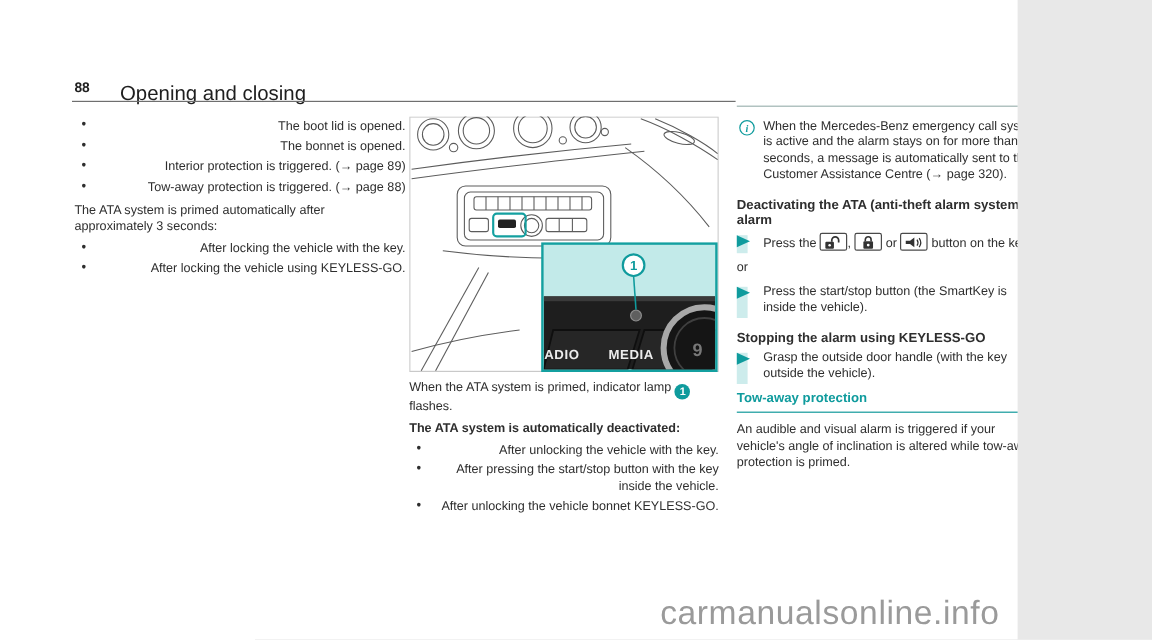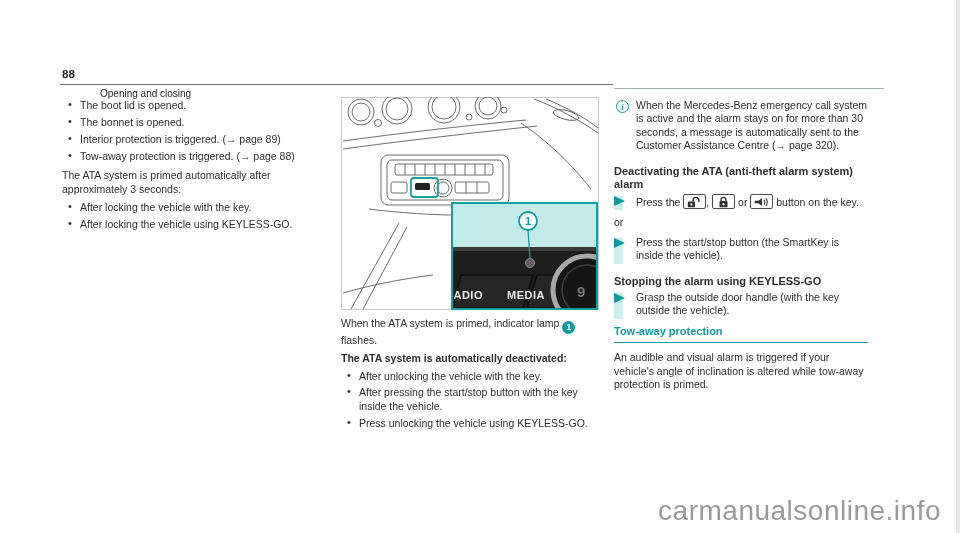--- a/index.html
+++ b/index.html
@@ -1,29 +1,29 @@
 <!DOCTYPE html>
 <html><head>
 <meta charset="utf-8">
 <style>
   html,body{margin:0;padding:0;background:#e8e8e8;}
   #page{
-    position:relative;width:956px;height:533px;background:#ffffff;overflow:hidden;
+    position:relative;width:848px;height:533px;background:#ffffff;overflow:hidden;
     font-family:"Liberation Sans",sans-serif;color:#2e2e2e;
   }
   
   .hdr-num{position:absolute;left:62px;top:68px;font-size:11.5px;font-weight:bold;color:#1e1e1e;}
-  .hdr-title{position:absolute;left:100px;top:68px;font-size:10px;color:#1e1e1e;margin-top:20px;}
+  .hdr-title{position:absolute;left:100px;top:68px;font-size:17px;color:#1e1e1e;}
   .header-rule{position:absolute;left:60px;top:84px;width:553px;height:1px;background:#6f6f6f;}
   .rightcol-rule{position:absolute;left:614px;top:88px;width:270px;height:1px;background:#9fb3b1;}
 
   
   .col{position:absolute;font-size:10.5px;line-height:13.4px;}
   p{margin:0;}
-  ul{margin:0;padding:0 0 0 18px;list-style:none;}
+  ul{margin:0;padding:0 0 0 18px;list-style:none;text-align:right;}
   li{position:relative;margin:0 0 3.5px 0;}
   li::before{content:"\2022";position:absolute;left:-12px;top:-1px;font-size:11px;}
 
   
   #left-col{left:62px;top:99px;width:276px;}
   #left-col .para{margin:6px 0 5px 0;}
   #caption-col{left:341px;top:317px;width:258px;}
   #caption-col .para{margin:5px 0 4px 0;font-weight:bold;}
   #right-col{left:614px;top:99px;width:254px;}
 
@@ -163,21 +163,21 @@
   <div id="caption-col" class="col">
     <p>
       <span>When the ATA system is primed, indicator lamp</span>
       <span class="num-badge">1</span>
       <span>flashes.</span>
     </p>
     <p class="para">The ATA system is automatically deactivated:</p>
     <ul>
       <li>After unlocking the vehicle with the key.</li>
       <li>After pressing the start/stop button with the key inside the vehicle.</li>
-      <li>Press unlocking the vehicle using KEYLESS-GO.</li>
+      <li>After unlocking the vehicle bonnet KEYLESS-GO.</li>
     </ul>
   </div>
 
   <div id="right-col" class="col">
 
     <div class="note">
       <span class="info-icon">i</span>
       <p>When the Mercedes-Benz emergency call system is active and the alarm stays on for more than 30 seconds, a message is auto­matically sent to the Customer Assistance Centre (→ page 320).</p>
     </div>
 

